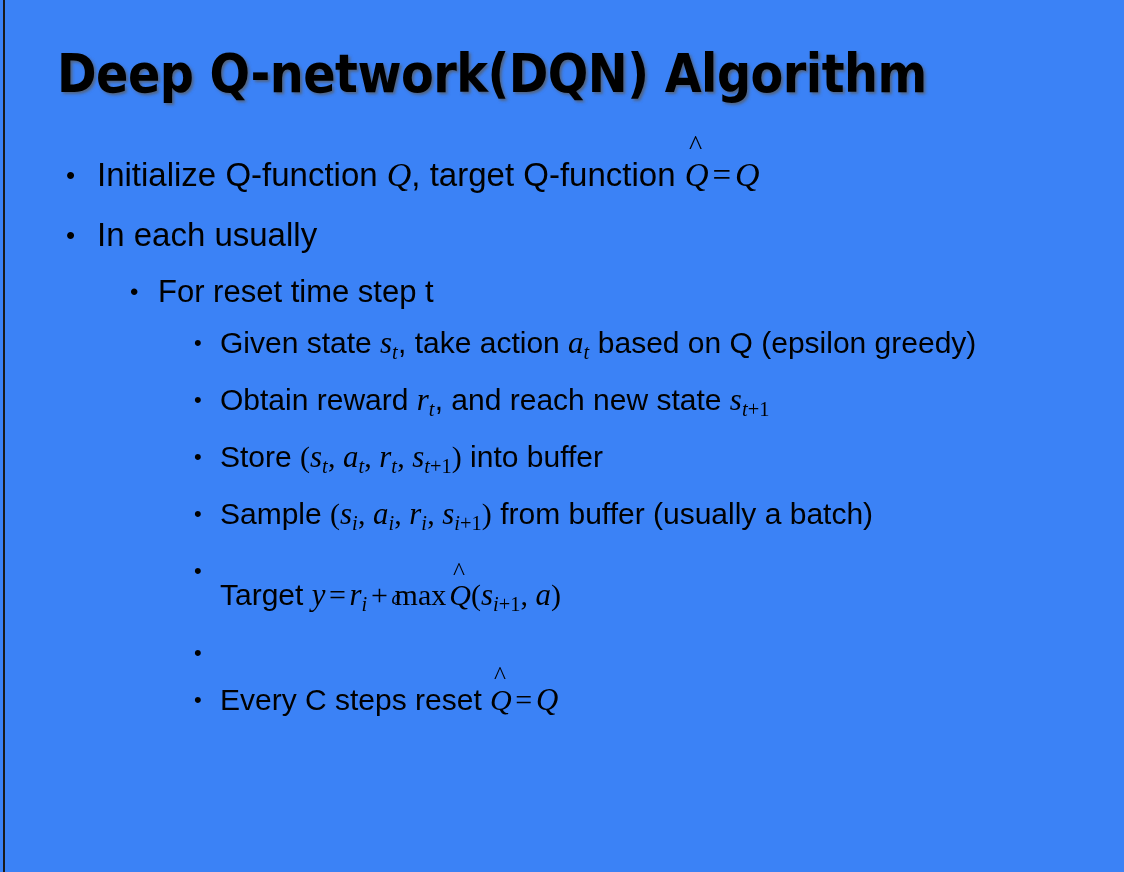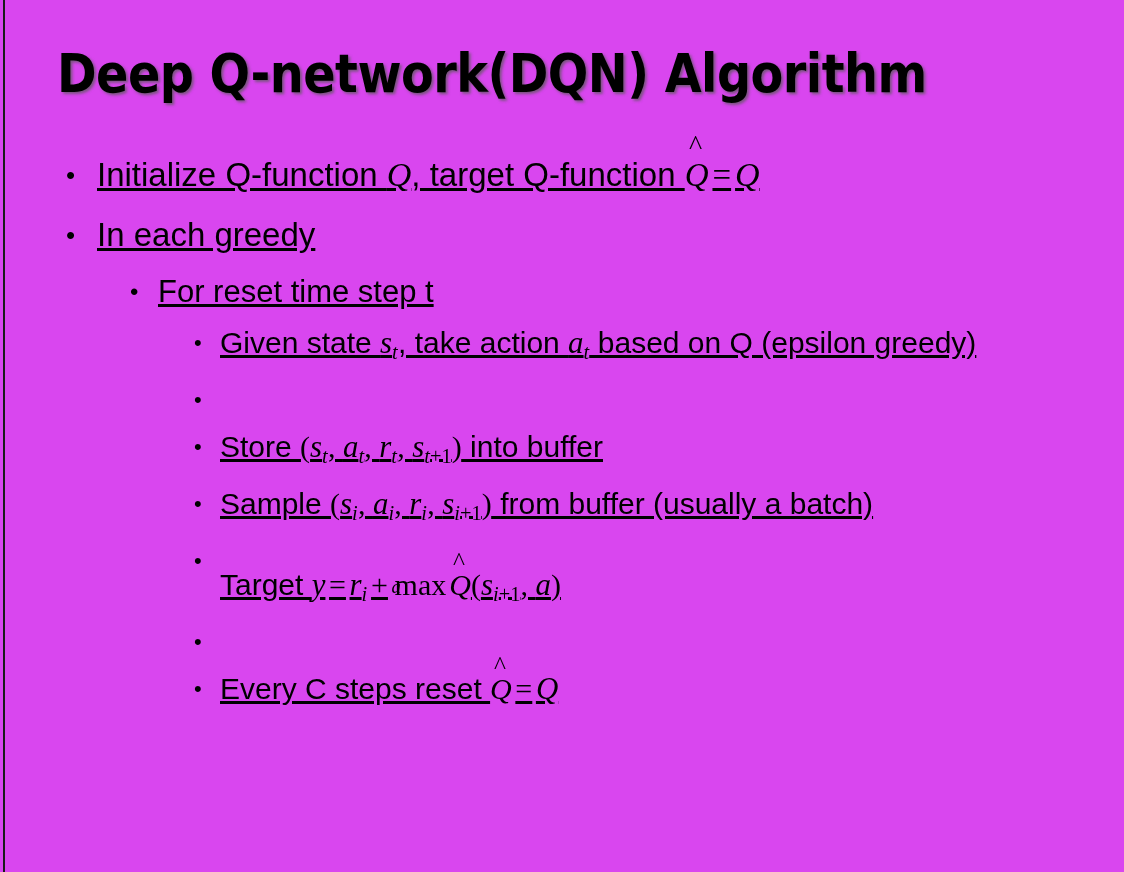--- a/index.html
+++ b/index.html
@@ -4,21 +4,21 @@
 <style>
   html, body {
     margin: 0;
     padding: 0;
     background: #ffffff;
   }
   .slide {
     position: relative;
     width: 1124px;
     height: 872px;
-    background: #d946ef;
+    background: #3b82f6;
     overflow: hidden;
     font-family: "Liberation Sans", sans-serif;
     color: #000000;
     box-sizing: border-box;
   }
   
   .left-edge-rule {
     position: absolute;
     left: 3px;
     top: 0;
@@ -54,21 +54,20 @@
     box-sizing: border-box;
   }
   .bullet-row .dot {
     position: absolute;
     top: 0;
     font-family: "Liberation Sans", sans-serif;
     line-height: inherit;
   }
   .bullet-row .btext {
     display: block;
-    text-decoration: underline;
   }
 
   
   .lvl1 {
     font-size: 33px;
     line-height: 60px;
     padding-left: 97px;
     min-height: 60px;
   }
   .lvl1 .dot { left: 66px; font-size: 26px; }
@@ -171,35 +170,36 @@
 
   <div class="body-area">
 
     <div class="bullet-row lvl1">
       <span class="dot">•</span>
       <span class="btext">Initialize Q-function <span class="m">Q</span>, target Q-function <span class="nowrapseg"><span class="hatq">Q<span class="hat">^</span></span><span class="op">=</span><span class="m">Q</span></span></span>
     </div>
 
     <div class="bullet-row lvl1">
       <span class="dot">•</span>
-      <span class="btext">In each greedy</span>
+      <span class="btext">In each usually</span>
     </div>
 
     <div class="bullet-row lvl2">
       <span class="dot">•</span>
       <span class="btext">For reset time step t</span>
     </div>
 
     <div class="bullet-row lvl3">
       <span class="dot">•</span>
       <span class="btext">Given state <span class="m">s<span class="sub">t</span></span>, take action <span class="m">a<span class="sub">t</span></span> based on Q (epsilon greedy)</span>
     </div>
 
     <div class="bullet-row lvl3">
       <span class="dot">•</span>
+      <span class="btext">Obtain reward <span class="m">r<span class="sub">t</span></span>, and reach new state <span class="m">s<span class="sub">t</span><span class="subn">+1</span></span></span>
     </div>
 
     <div class="bullet-row lvl3">
       <span class="dot">•</span>
       <span class="btext">Store <span class="nowrapseg"><span class="paren">(</span><span class="m">s<span class="sub">t</span></span><span class="paren">,&nbsp;</span><span class="m">a<span class="sub">t</span></span><span class="paren">,&nbsp;</span><span class="m">r<span class="sub">t</span></span><span class="paren">,&nbsp;</span><span class="m">s<span class="sub">t</span><span class="subn">+1</span></span><span class="paren">)</span></span> into buffer</span>
     </div>
 
     <div class="bullet-row lvl3">
       <span class="dot">•</span>
       <span class="btext">Sample <span class="nowrapseg"><span class="paren">(</span><span class="m">s<span class="sub">i</span></span><span class="paren">,&nbsp;</span><span class="m">a<span class="sub">i</span></span><span class="paren">,&nbsp;</span><span class="m">r<span class="sub">i</span></span><span class="paren">,&nbsp;</span><span class="m">s<span class="sub">i</span><span class="subn">+1</span></span><span class="paren">)</span></span> from buffer (usually a batch)</span>

